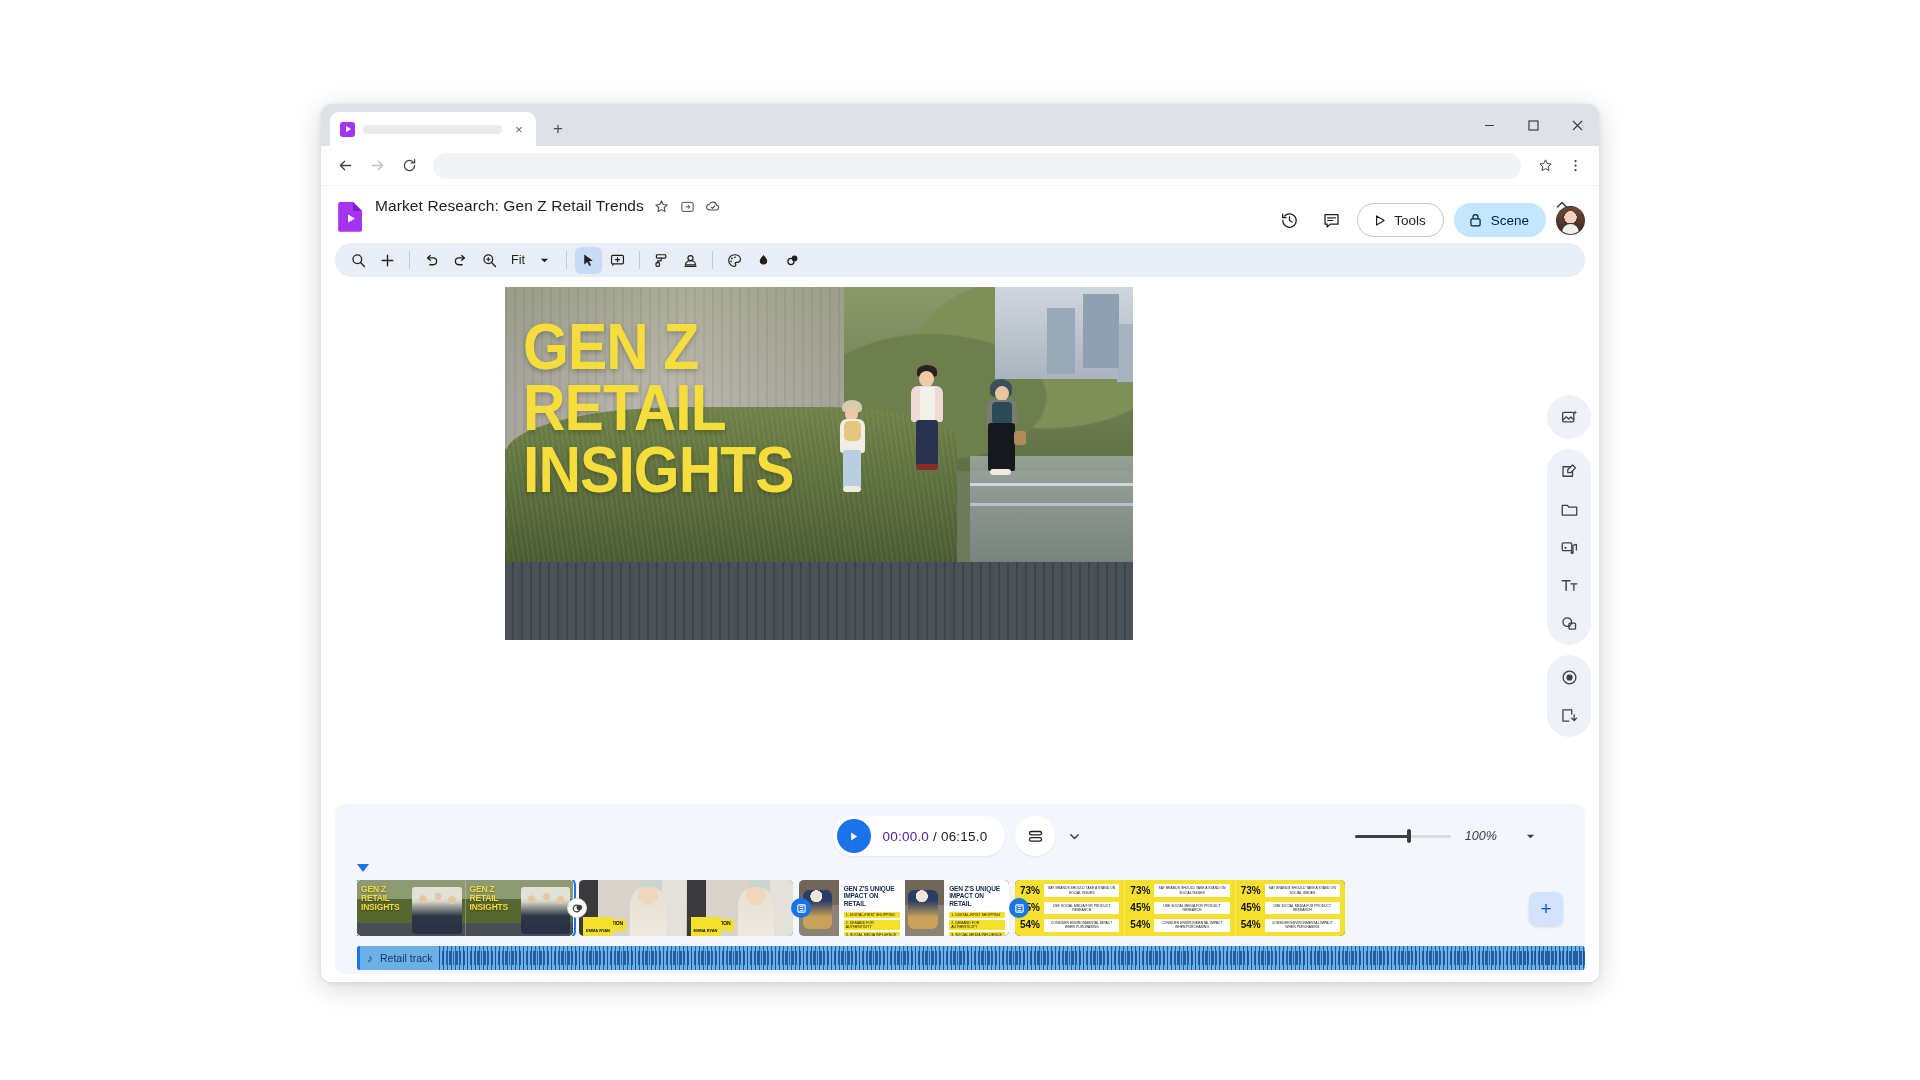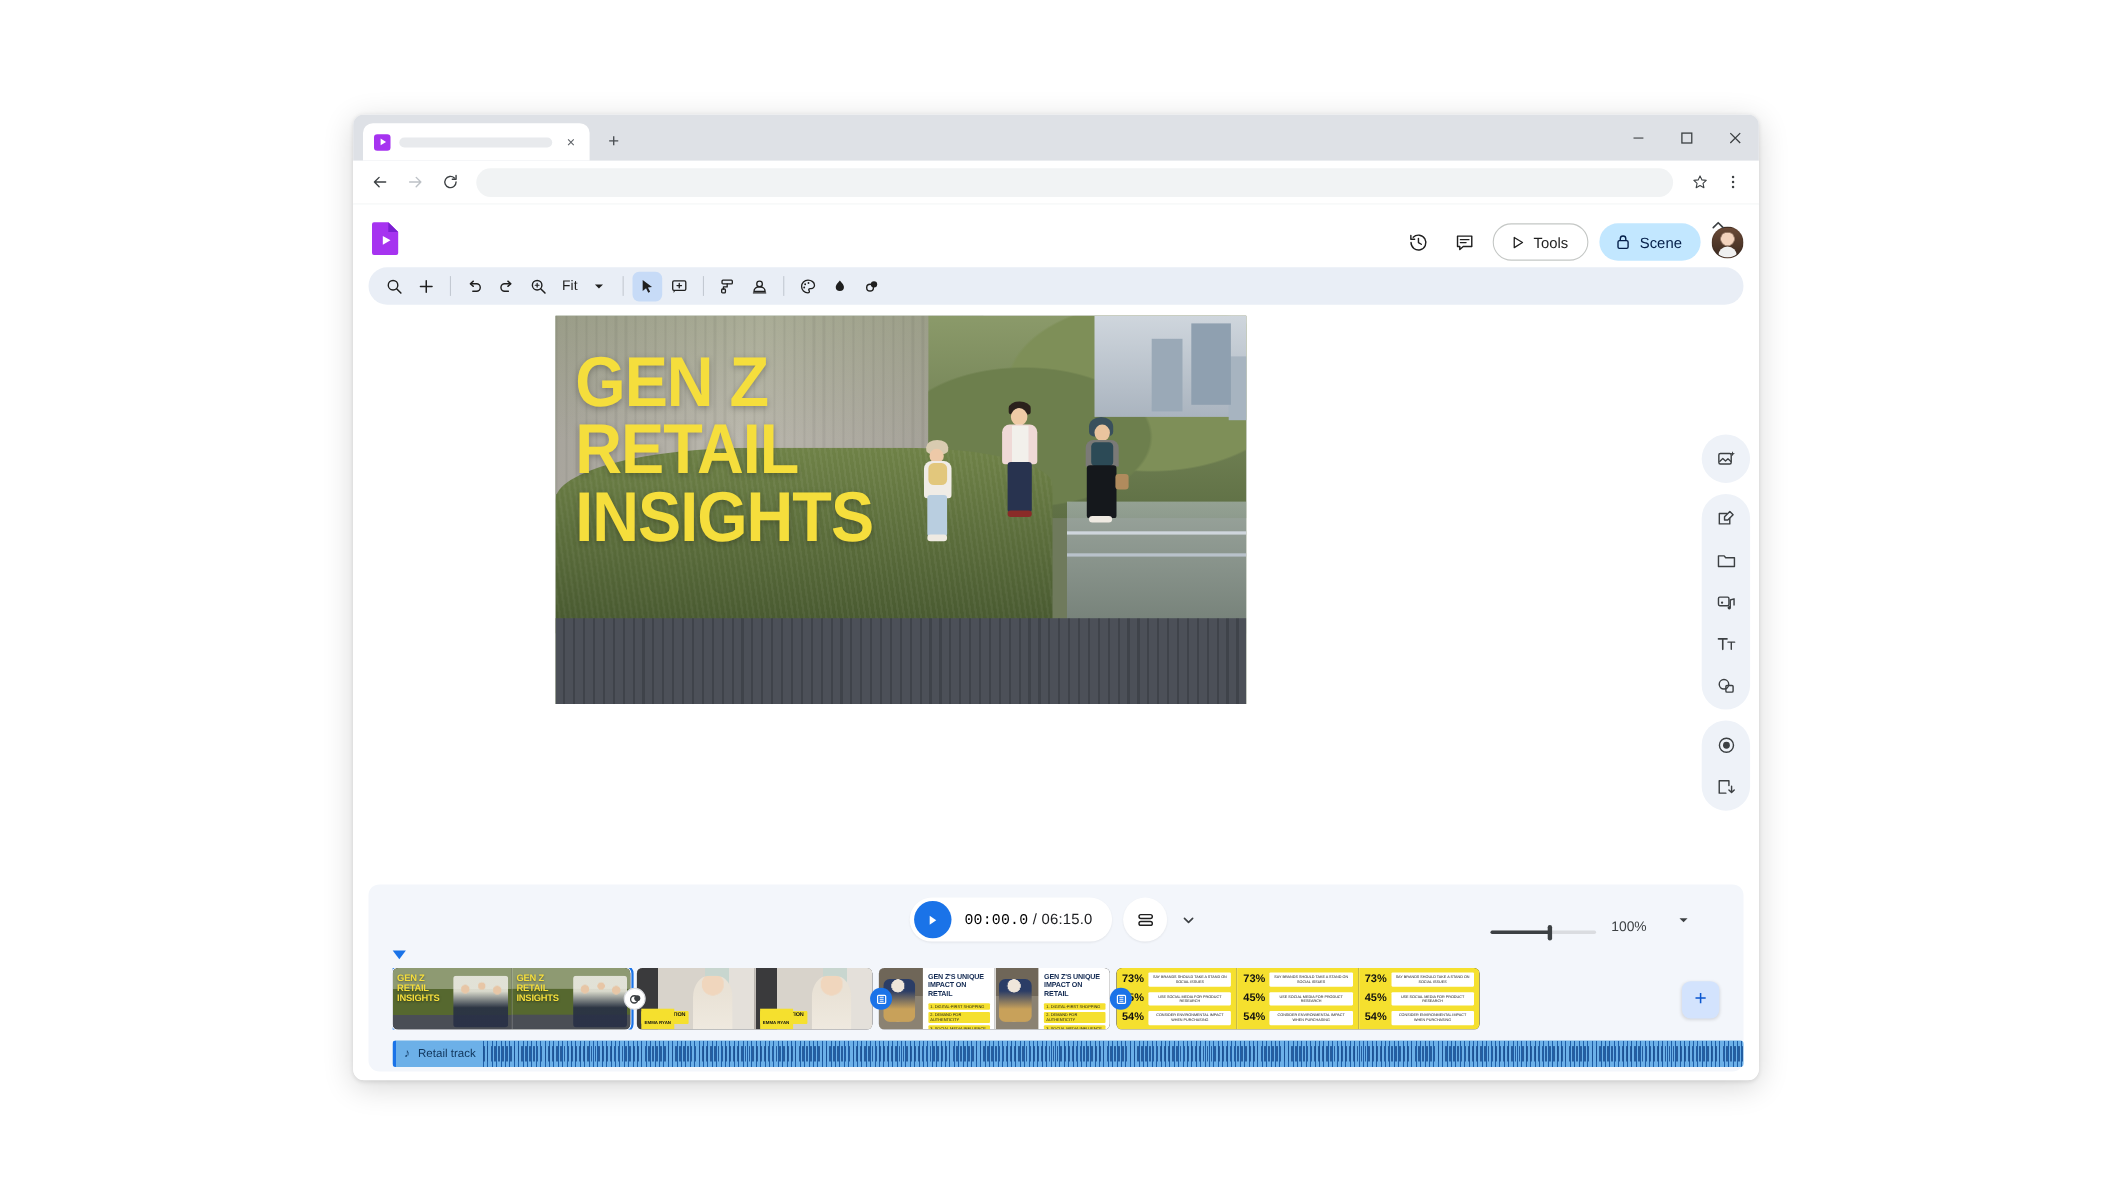--- a/index.html
+++ b/index.html
@@ -190,30 +190,30 @@
   }
   .playerctl { height: 64px; display:flex; align-items:center; justify-content:center; position:relative; }
   .timepill {
     height: 40px; background:#fff; border-radius: 22px;
     display:flex; align-items:center; gap: 12px; padding: 0 18px 0 4px;
     box-shadow: 0 1px 2px rgba(0,0,0,.07);
   }
   .playcircle { width:34px;height:34px;border-radius:50%;background:#1a73e8;
     display:flex;align-items:center;justify-content:center; flex:none;}
   .timetext { font-size:13.5px; letter-spacing:.2px; }
-  .tcur { color:#000000;font-family:Liberation Mono, monospace; }
+  .tcur { color:#4c1d95; }
   .ttot { color:#202124; }
   .ctlbtn {
     width:40px;height:40px;border-radius:50%;background:#fff; margin-left:10px;
     display:flex;align-items:center;justify-content:center; color:#1f1f1f;
     box-shadow: 0 1px 2px rgba(0,0,0,.07);
   }
   .caret { width:26px;height:26px; margin-left:6px; display:flex;align-items:center;justify-content:center; color:#3c4043;}
   .zoomgroup { position:absolute; right: 42px; top:50%; transform:translateY(-50%);
-               display:flex; align-items:flex-end; gap:14px; }
+               display:flex; align-items:center; gap:14px;font-style:italic; }
   .zslider { width:96px; height:3px; background:#dadce0; border-radius:2px; position:relative; }
   .zslider .fill { position:absolute; left:0; top:0; height:100%; width:56%; background:#3c4043; border-radius:2px;}
   .zslider .knob { position:absolute; left:56%; top:50%; transform:translate(-50%,-50%);
                    width:4px; height:14px; background:#3c4043; border-radius:2px;}
   .zlabel { font-size:12.6px; color:#3c4043; }
 
   
   .timeline { position:absolute; left: 22px; right: 0; top: 64px; height: 104px; }
   .playhead { position:absolute; left: 0px; top: -4px; }
   .playhead .tri { width:0;height:0;border-left:6px solid transparent;border-right:6px solid transparent;
@@ -385,20 +385,40 @@
     <div class="apphead">
       <div class="applogo">
         <svg width="28" height="32" viewBox="0 0 28 32">
           <path d="M3 2h13l9 9v19a1.8 1.8 0 0 1-1.8 1.8H3A1.8 1.8 0 0 1 1.2 30V3.8A1.8 1.8 0 0 1 3 2z" fill="#a633f0"></path>
           <path d="M16 2l9 9h-9z" fill="#7b1fd1"></path>
           <path d="M11 14.5l7 4-7 4z" fill="#fff"></path>
         </svg>
       </div>
 
       <div class="title-block">
+        <div class="title-row">
+          <span class="doctitle">Market Research: Gen Z Retail Trends</span>
+          <span class="tinyicon">
+            <svg width="15" height="15" viewBox="0 0 20 20">
+                <path d="M10 2.5l2.3 4.9 5.2.6-3.9 3.6 1.1 5.2L10 14.2 5.3 16.8l1.1-5.2L2.5 8l5.2-.6z" fill="none" stroke="currentColor" stroke-width="1.4" stroke-linejoin="round"></path>
+              </svg>
+          </span>
+          <span class="tinyicon">
+            <svg width="15" height="15" viewBox="0 0 20 20">
+                <rect x="2.5" y="4.5" width="15" height="12" rx="1.6" fill="none" stroke="currentColor" stroke-width="1.3"></rect>
+                <path d="M8 10.5h5m-2-2l2 2-2 2" stroke="currentColor" stroke-width="1.3" fill="none" stroke-linecap="round" stroke-linejoin="round"></path>
+              </svg>
+          </span>
+          <span class="tinyicon">
+            <svg width="16" height="16" viewBox="0 0 20 20">
+                <path d="M5.5 15a3.5 3.5 0 0 1 0-7 4.6 4.6 0 0 1 8.8 1A3 3 0 0 1 14 15z" fill="none" stroke="currentColor" stroke-width="1.3" stroke-linejoin="round"></path>
+                <path d="M7.8 11.5l1.6 1.6 3-3.2" stroke="currentColor" stroke-width="1.3" fill="none" stroke-linecap="round" stroke-linejoin="round"></path>
+              </svg>
+          </span>
+        </div>
       </div>
 
       <div class="head-right">
         <div class="hicon">
           <svg width="19" height="19" viewBox="0 0 22 22">
               <path d="M3.2 11a7.8 7.8 0 1 0 2.3-5.5" stroke="currentColor" stroke-width="1.5" fill="none" stroke-linecap="round"></path>
               <path d="M3 3.5v4h4" stroke="currentColor" stroke-width="1.5" fill="none" stroke-linecap="round" stroke-linejoin="round"></path>
               <path d="M11 6.6V11l3 1.8" stroke="currentColor" stroke-width="1.5" fill="none" stroke-linecap="round" stroke-linejoin="round"></path>
             </svg>
         </div>

